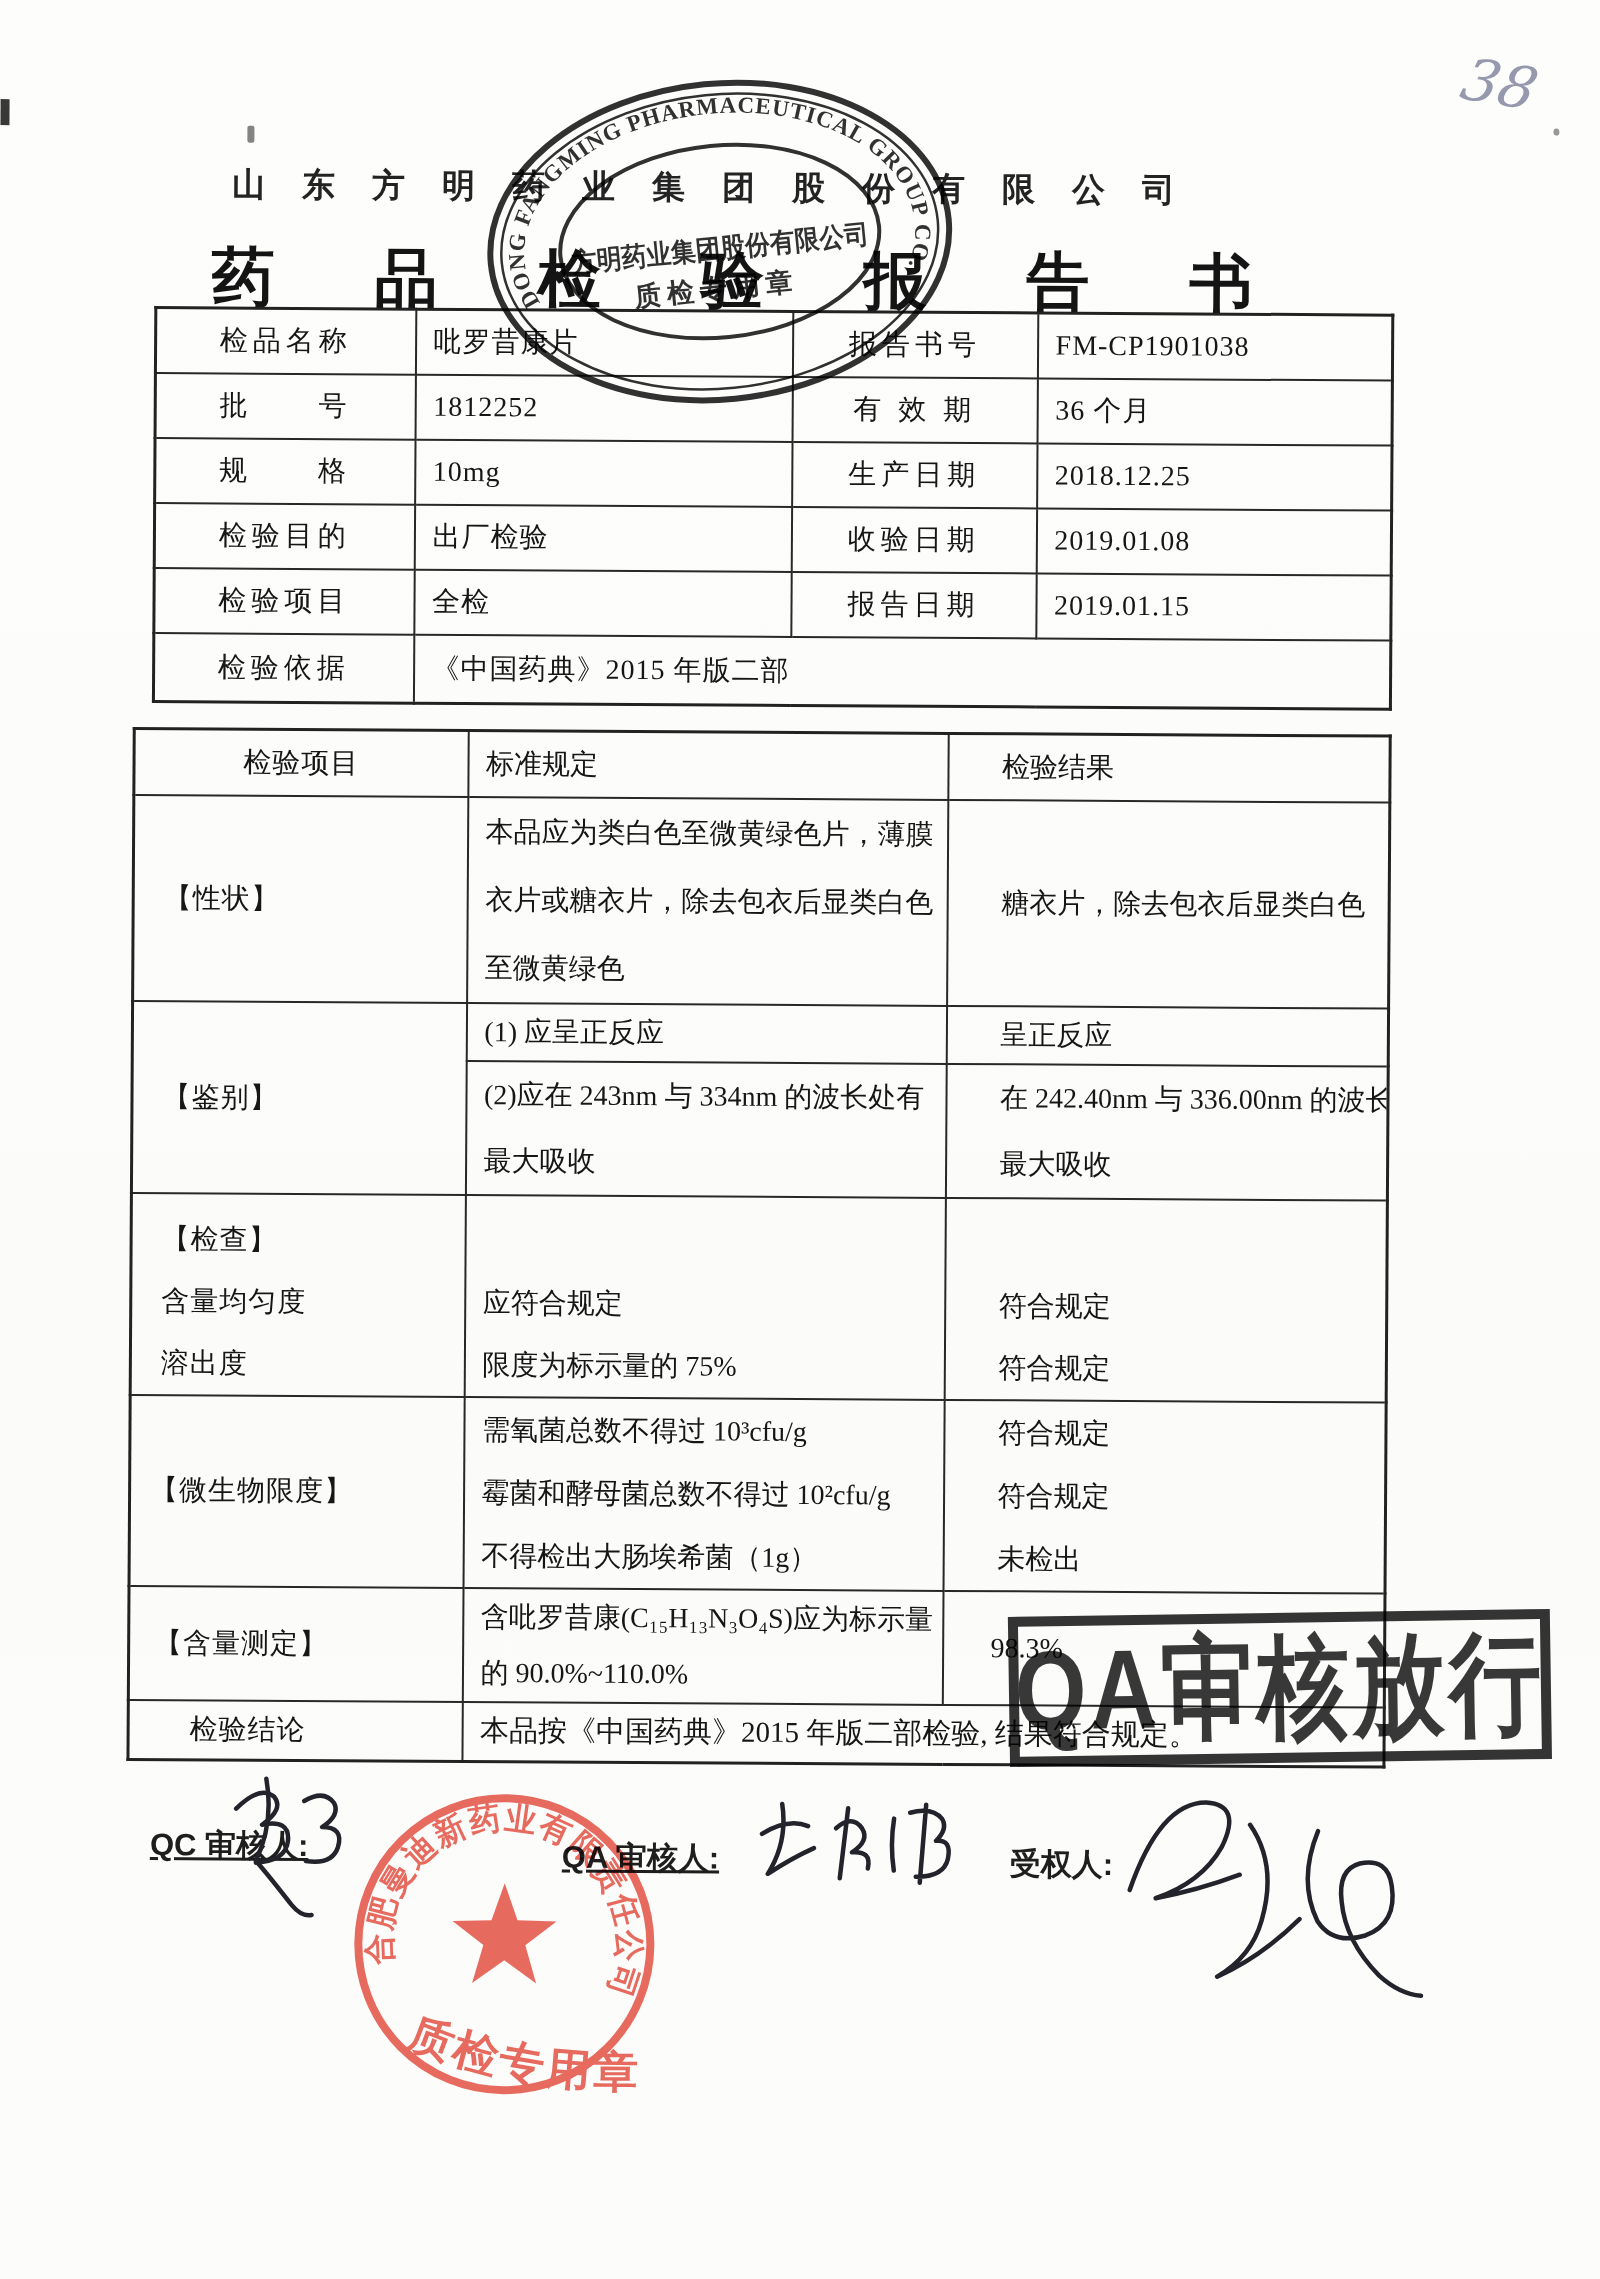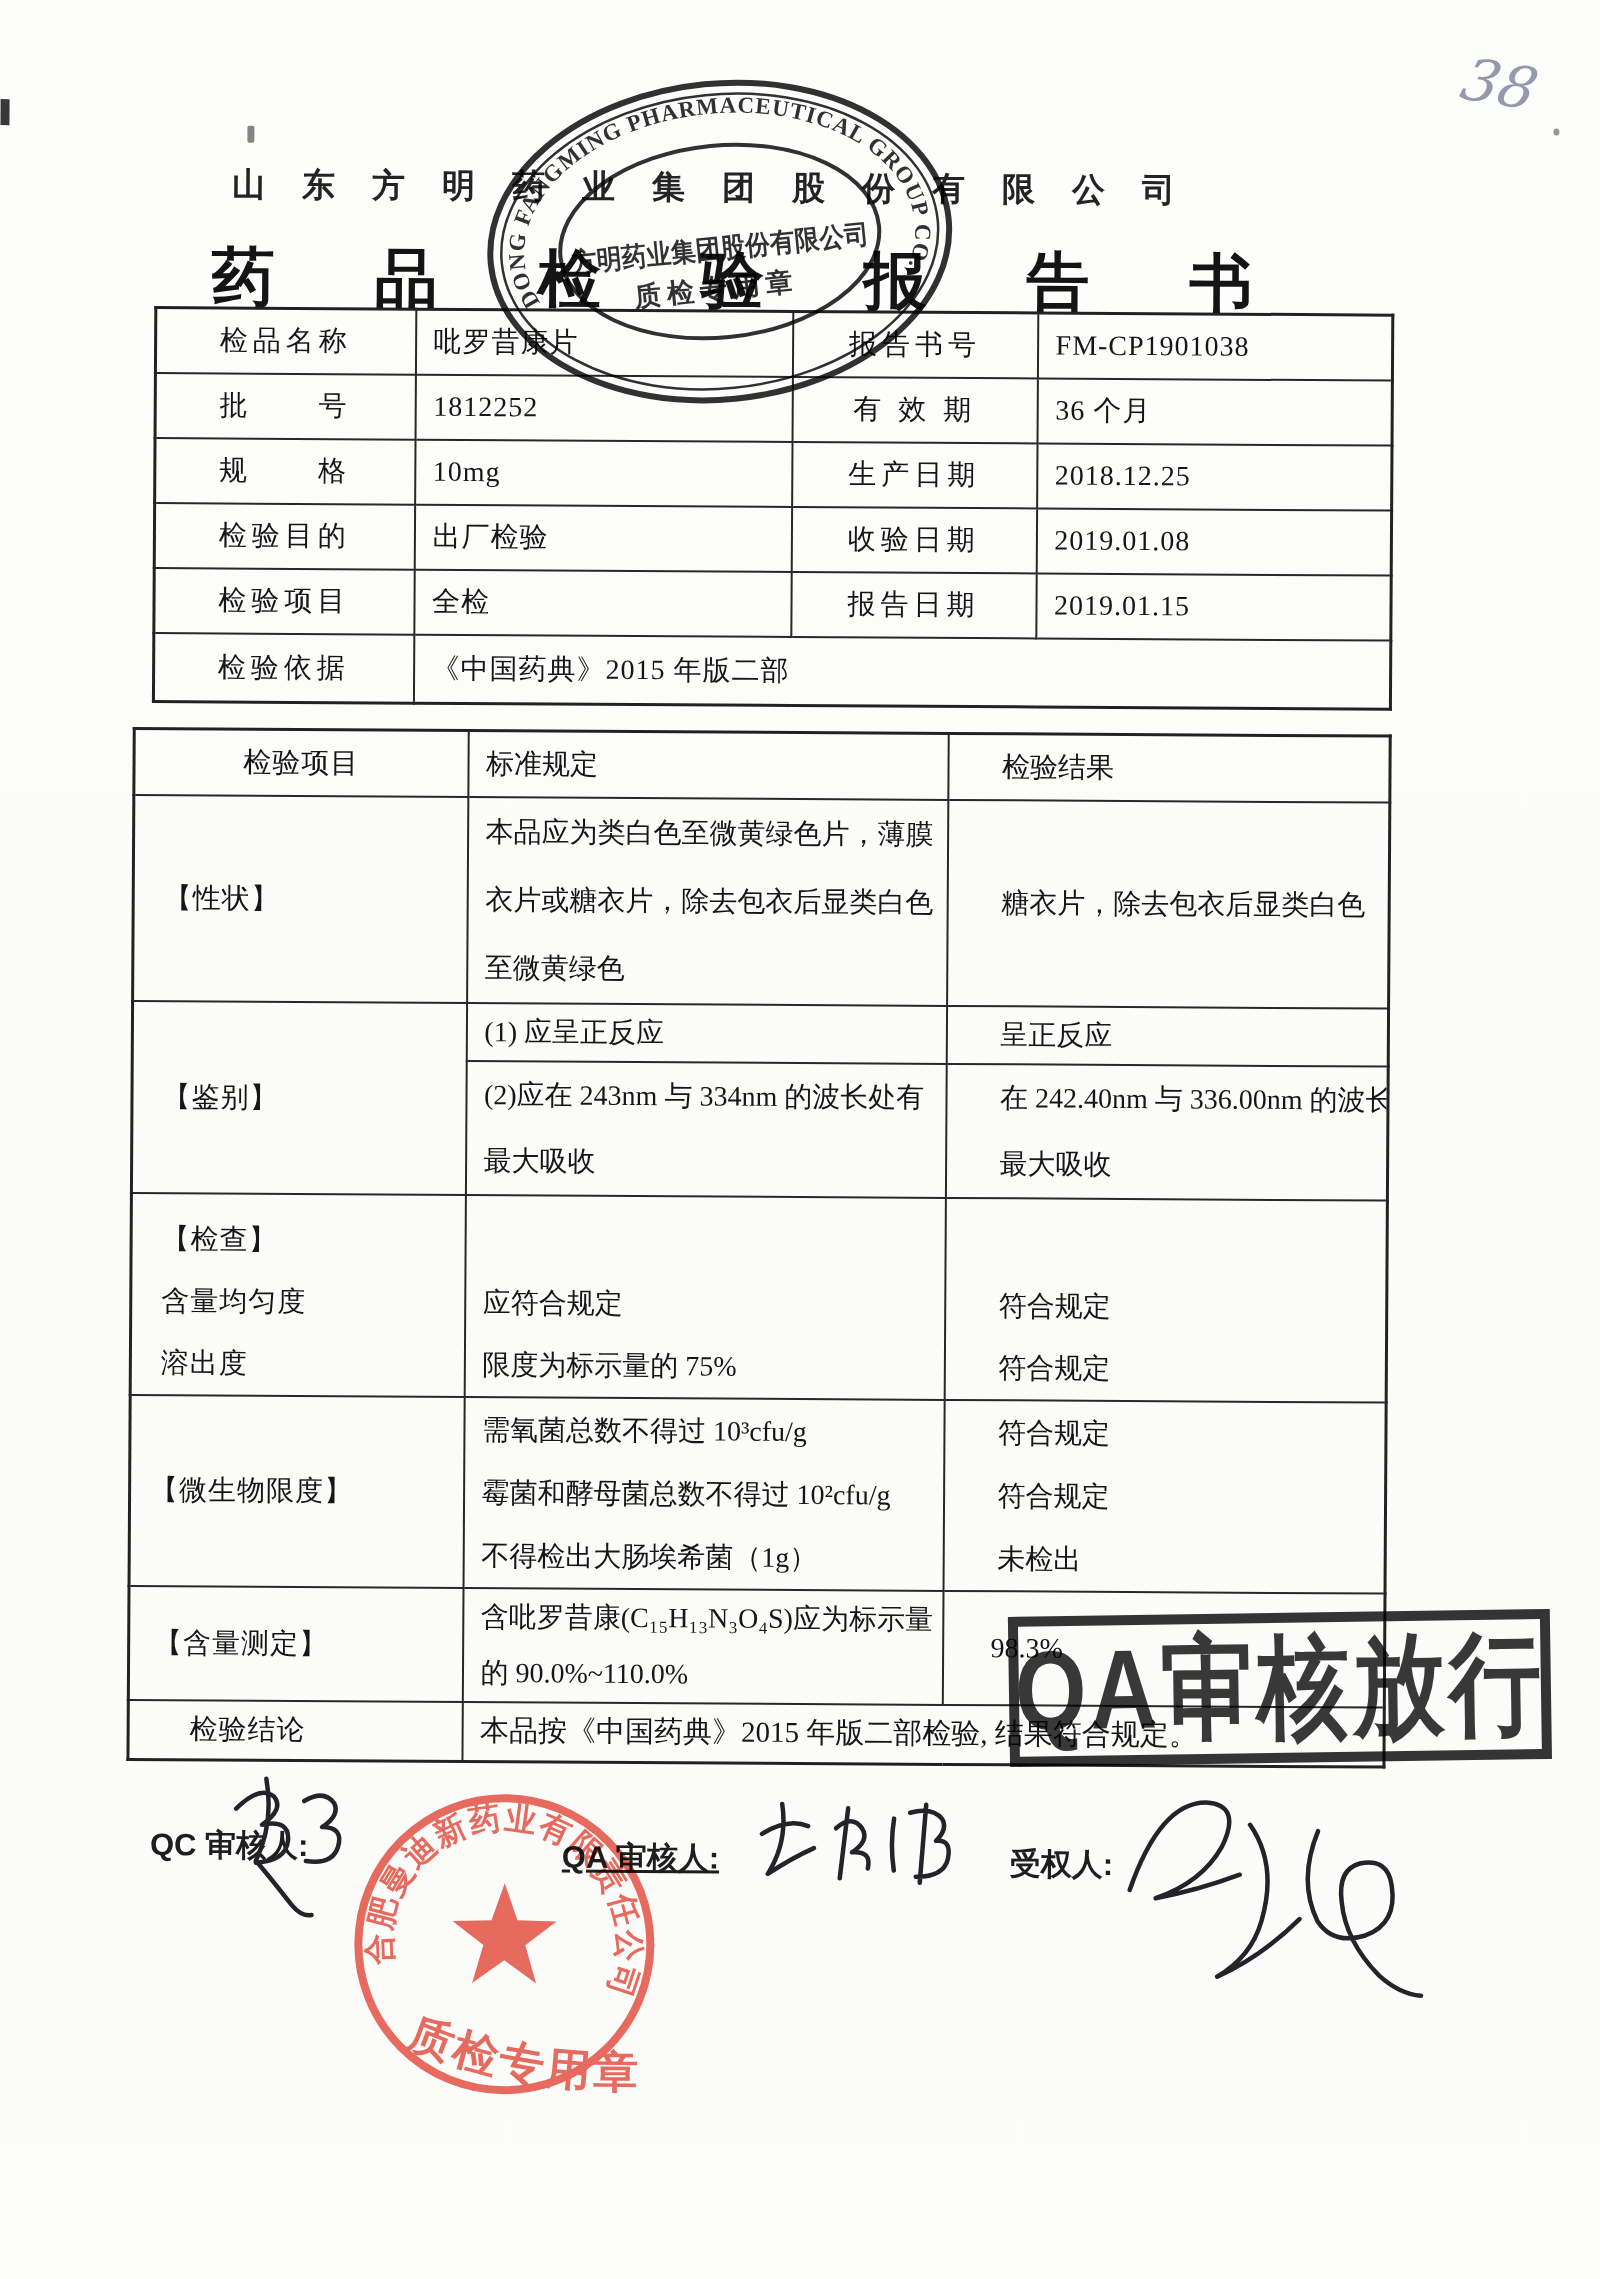--- a/index.html
+++ b/index.html
@@ -79,21 +79,21 @@
     font-family:"Liberation Sans","DejaVu Sans",sans-serif;
     font-weight:800; font-size:92px; letter-spacing:4px; color:#1c1c1c;
     transform:scaleY(1.22); white-space:nowrap;
   }
 
   
   .sig-label {
     position:absolute; font-family:"Liberation Sans","DejaVu Sans",sans-serif;
     font-size:31px; font-weight:600; color:#1e1e1e; white-space:nowrap;
   }
-  .sig-qc-label   { left:160px;  top:1828px; }
+  .sig-qc-label   { left:160px;  top:1828px;text-decoration:underline; }
   .sig-qa-label   { left:572px;  top:1838px;text-decoration:underline; }
   .sig-auth-label { left:1020px; top:1842px; }
   .sig-svg { position:absolute; }
   .sig-svg path { fill:none; stroke:#23232b; stroke-width:4.5; stroke-linecap:round; stroke-linejoin:round; }
 
   
   .artifact { position:absolute; }
   .a1 { left:0;      top:104px;  width:9px; height:26px; background:#151515; opacity:.85; }
   .a2 { left:247px;  top:129px;  width:7px; height:17px; background:#333;    opacity:.6; border-radius:2px; }
   .a3 { left:1553px; top:124px;  width:6px; height:7px;  background:#555;    opacity:.6; border-radius:50%; }

